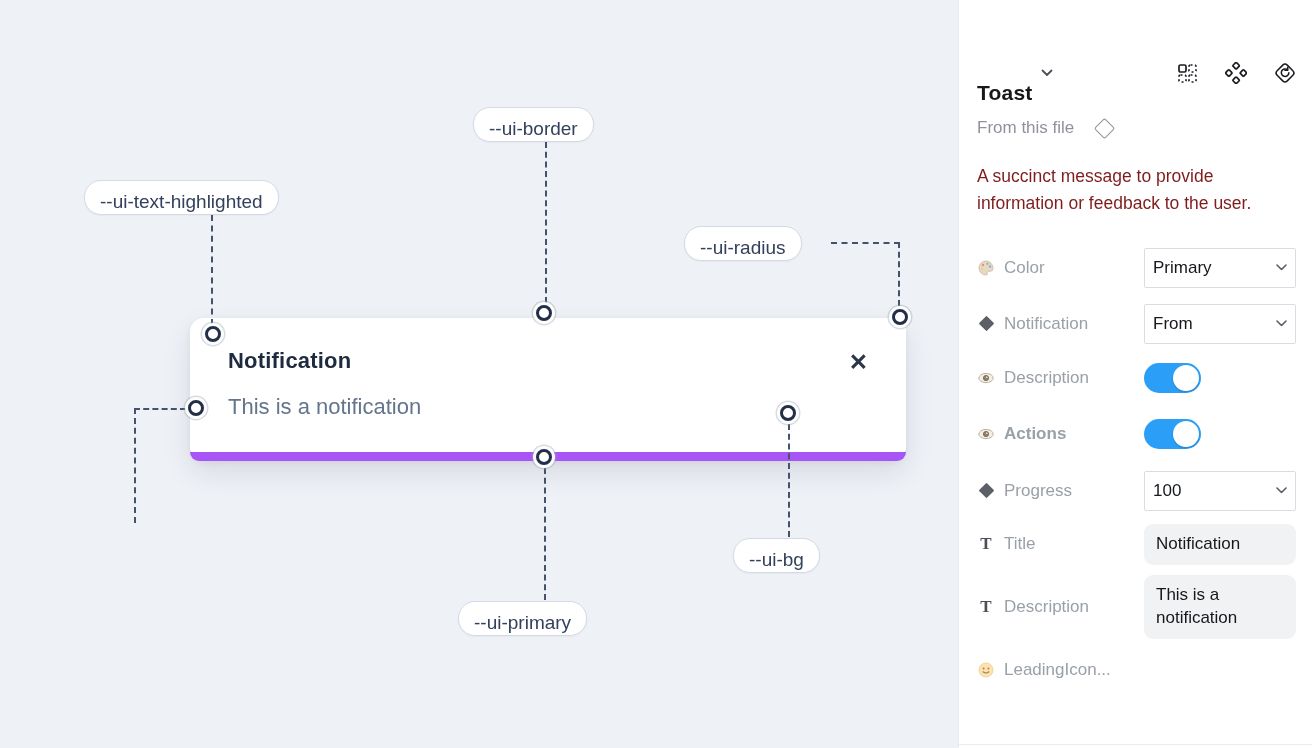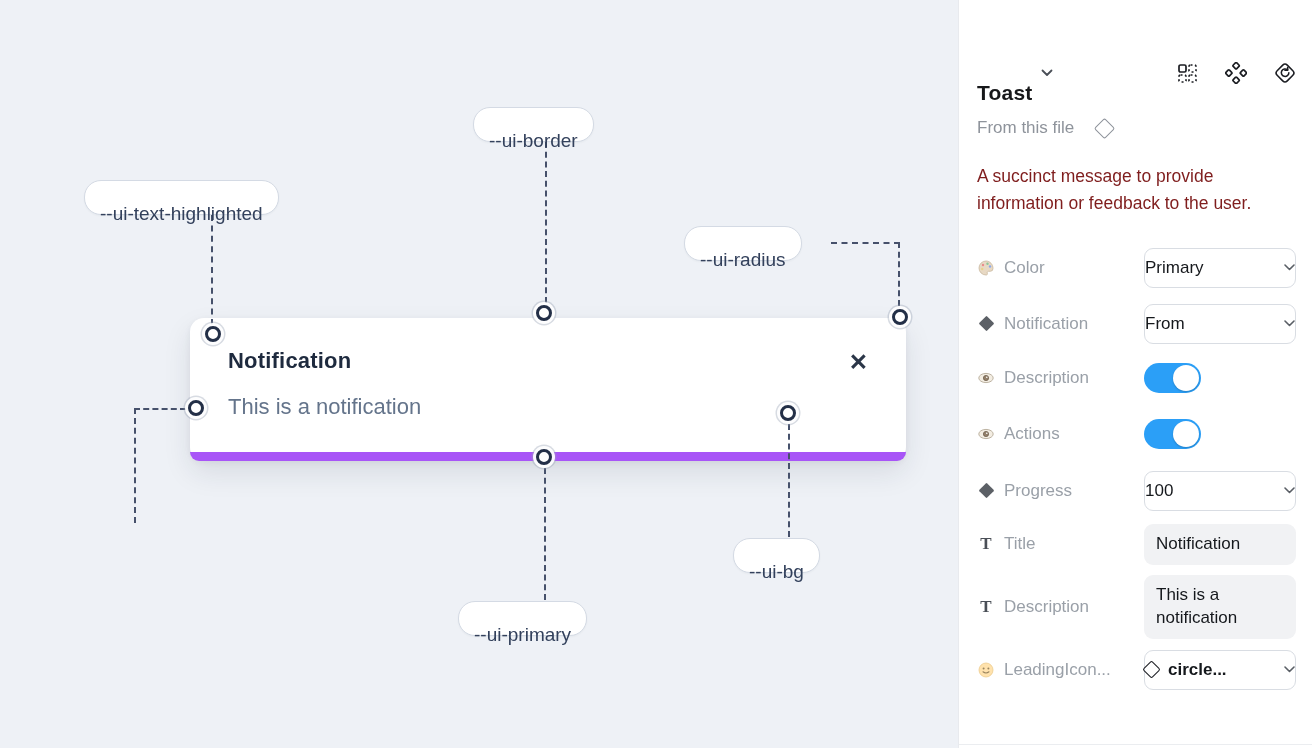--- a/index.html
+++ b/index.html
@@ -53,21 +53,21 @@
   
   .dot {
     position:absolute; width:16px; height:16px;
     background:#fff; border:3px solid #232f47; border-radius:50%;
     box-shadow:0 0 0 3px rgba(255,255,255,.95), 0 0 0 4.5px rgba(155,165,182,.40);
   }
 
   
   .pill {
     position:absolute; height:35px; line-height:33px;
-    padding:16px 15px; white-space:nowrap;
+    padding:4px 15px; white-space:nowrap;
     background:#fff; border:1px solid #d4dae4; border-radius:17px;
     font-size:19px; color:#33415c;
     box-shadow:0 1px 2px rgba(30,41,59,.04);
   }
 
   
   .panel {
     position:relative;
     width:354px; height:748px;
     background:#fff;
@@ -88,22 +88,22 @@
 
   .panel-desc { margin-top:22px; font-size:17.5px; line-height:1.57; color:#7f1d1d; max-width:322px; }
 
   .prow { display:flex; align-items:center; min-height:40px; }
   .prow-label { display:flex; align-items:center; gap:9px; font-size:17px; color:#9aa0a8; min-width:0; }
   .prow-label .txt { white-space:nowrap; }
   .prow-ctrl { margin-left:auto; width:152px; flex:none; }
 
   .select {
     display:flex; align-items:center;
-    height:40px; padding:0 0;
-    background:#fff; border:1px solid #d9dde3; border-radius:9px;
+    height:40px; padding:0 8px;
+    background:#fff; border:1px solid #d9dde3; border-radius:2px;
     font-size:17px; color:#15181c; cursor:default;
   }
   .select .val { overflow:hidden; text-overflow:ellipsis; white-space:nowrap; }
   .select .chev { margin-left:auto; display:flex; }
 
   .tfield {
     background:#f1f2f4; border-radius:9px;
     padding:9px 12px; font-size:17px; color:#15181c;
     line-height:1.35;
   }
@@ -260,21 +260,21 @@
       </span>
       <span class="txt">Description</span>
     </span>
     <span class="prow-ctrl">
       <div class="toggle" style="background: rgb(43, 159, 247);">
         <span class="knob"></span>
       </div>
     </span>
   </div>
 
-  <div class="prow" style="margin-top:16px;">
+  <div class="prow" style="margin-top:16px;font-weight:bold;">
     <span class="prow-label">
       <span class="li">
         <svg width="18" height="18" viewBox="0 0 18 18">
           <ellipse cx="9" cy="9" rx="7.2" ry="4.6" fill="#f3ede2" stroke="#bdb3a2" stroke-width="1"></ellipse>
           <circle cx="9" cy="9" r="2.6" fill="#93806a" stroke="#6e5f4e" stroke-width=".8"></circle>
           <circle cx="9.8" cy="8.2" r=".8" fill="#fff"></circle>
         </svg>
       </span>
       <span class="txt">Actions</span>
     </span>
@@ -333,27 +333,16 @@
       <span class="li">
         <svg width="18" height="18" viewBox="0 0 18 18">
           <circle cx="9" cy="9" r="7" fill="#ffe2ad" stroke="#eccb8d" stroke-width=".8"></circle>
           <circle cx="6.6" cy="7.4" r="1" fill="#9a855f"></circle>
             <circle cx="11.4" cy="7.4" r="1" fill="#9a855f"></circle>
           <path d="M6 10.8q3 2.4 6 0" fill="none" stroke="#9a855f" stroke-width="1.1" stroke-linecap="round"></path>
         </svg>
       </span>
       <span class="txt">LeadingIcon...</span>
     </span>
-    <span class="prow-ctrl">
-      <div class="select">
-        <span class="sel-diamond"></span>
-        <span class="val" style="font-weight:700;">circle...</span>
-        <span class="chev">
-            <svg width="11" height="7" viewBox="0 0 11 7">
-              <path d="M1 1l4.5 4.5L10 1" fill="none" stroke="#5a5f66" stroke-width="1.6" stroke-linecap="round" stroke-linejoin="round"></path>
-            </svg>
-          </span>
-      </div>
-    </span>
   </div>
 
   <div class="panel-footer-line"></div>
 </div>
 
 </body></html>

